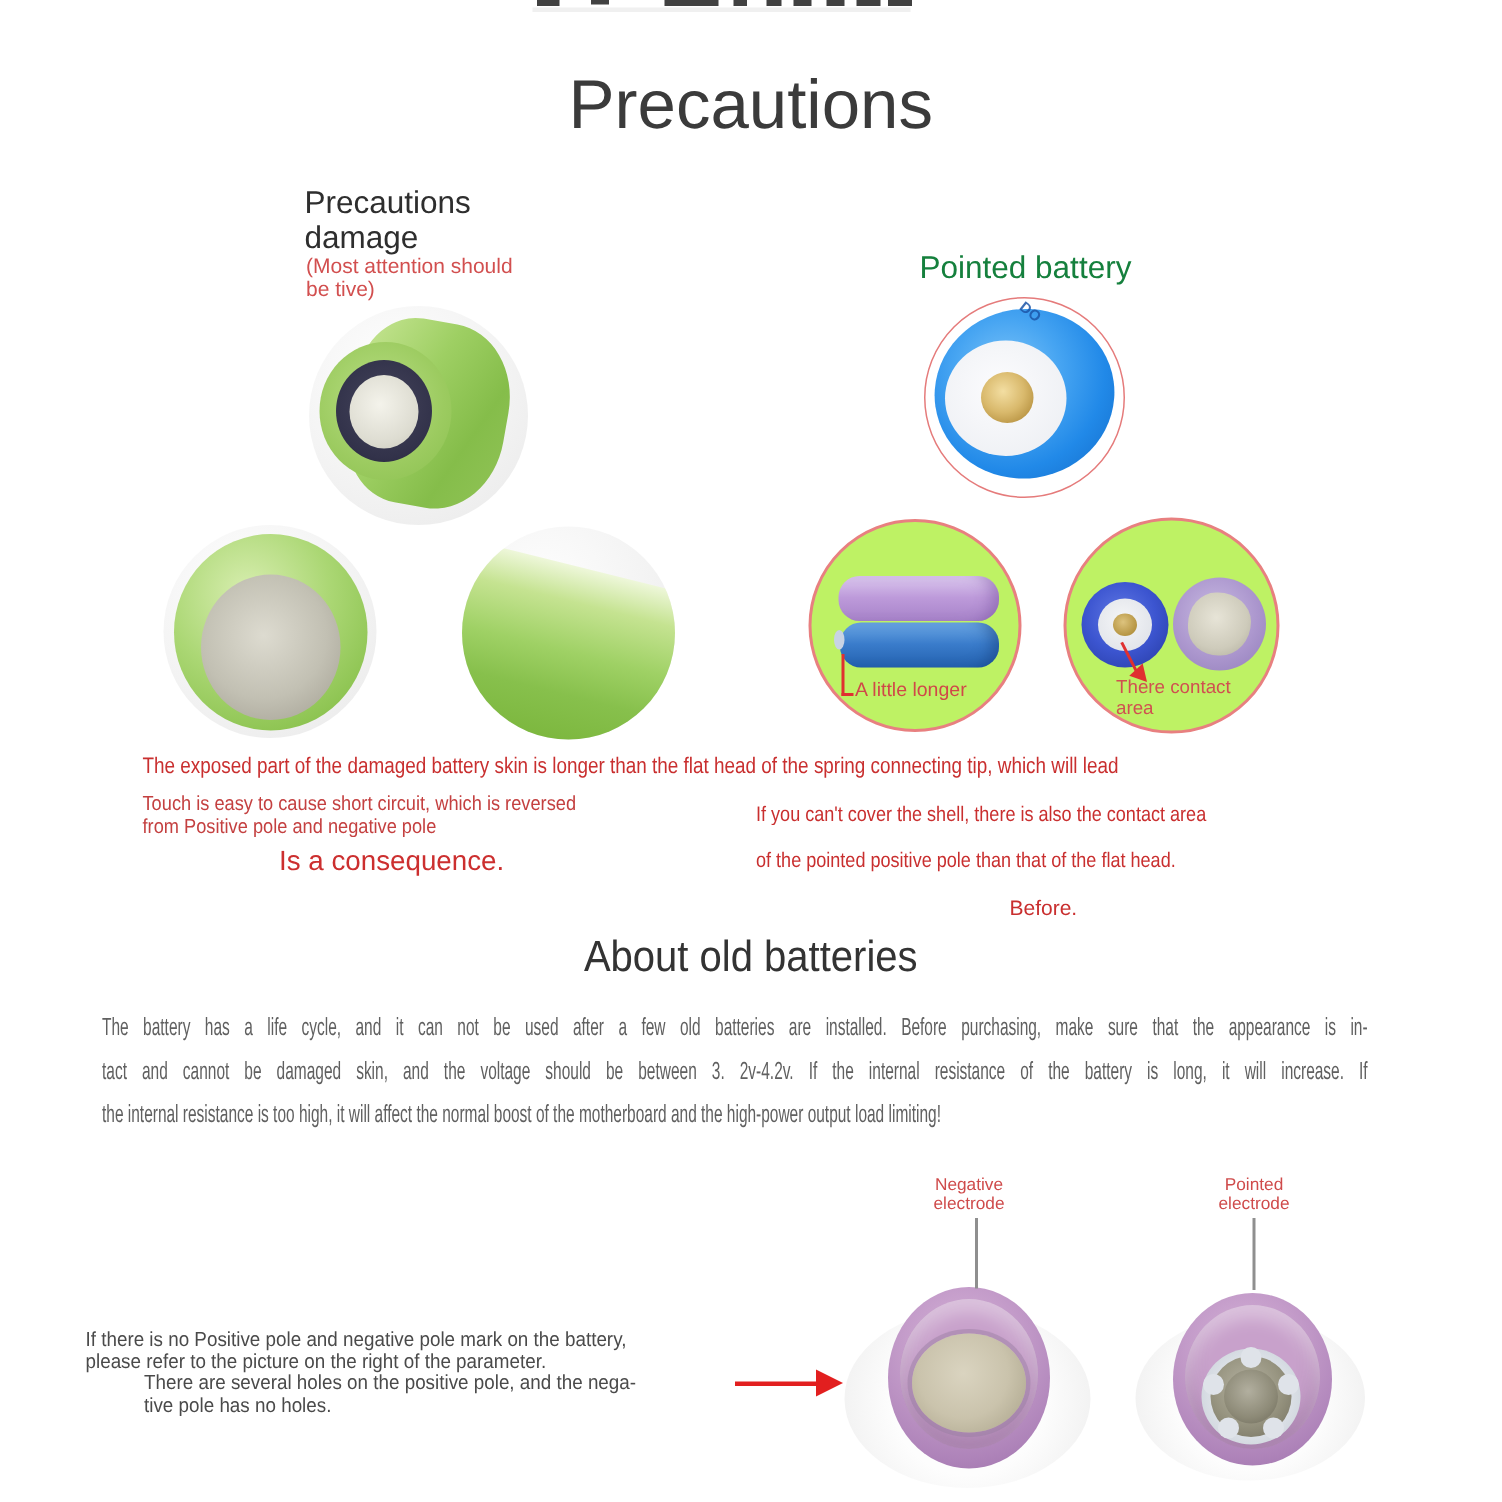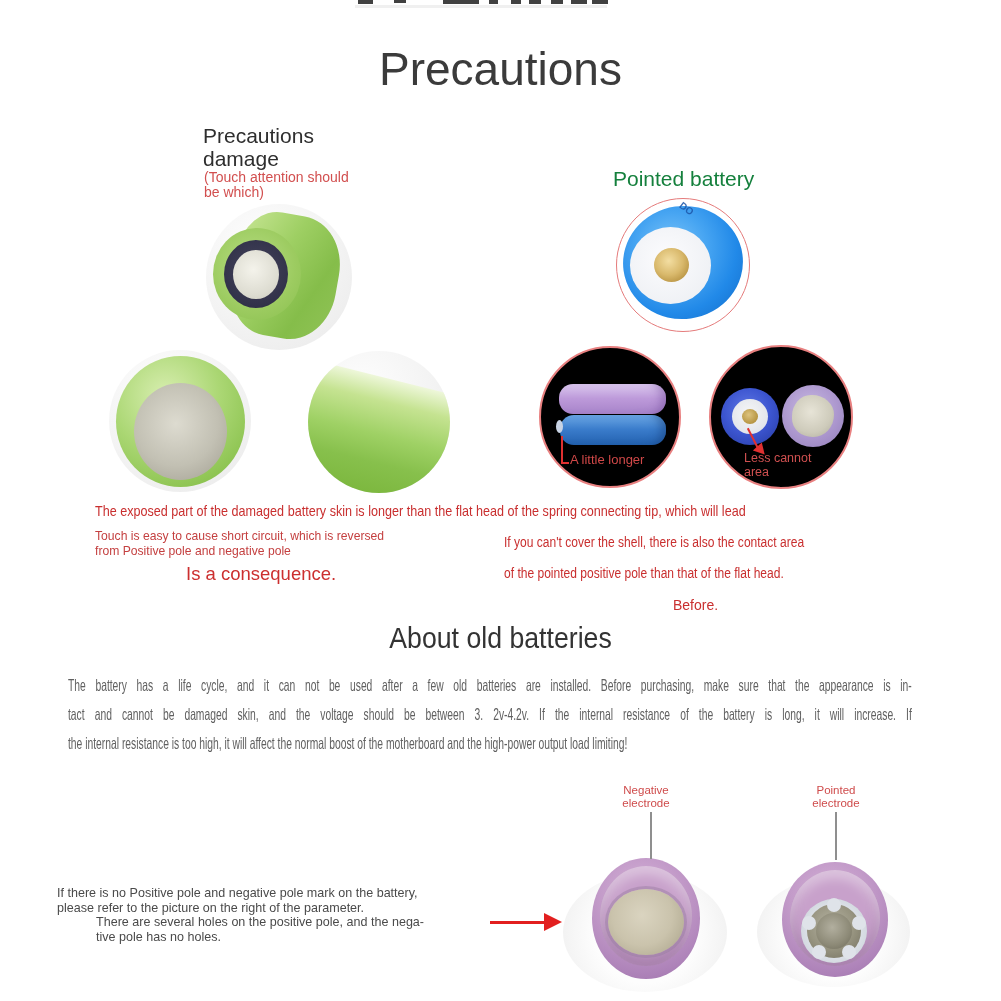--- a/index.html
+++ b/index.html
@@ -48,21 +48,21 @@
 
   .blue-circle{left:616px;top:198px;width:134px;height:134px;border:1px solid #e57b7b;background:#fff;}
   .bb-body{left:6px;top:7px;width:120px;height:113px;border-radius:50%;transform:rotate(-8deg);
     background:radial-gradient(circle at 42% 36%,#7ec5f8 0%,#47a5f2 35%,#2189e8 65%,#1570cd 93%);}
   .bb-white{left:13px;top:28px;width:81px;height:77px;border-radius:50%;
     background:radial-gradient(circle at 45% 42%,#fcfcfe 0%,#eef0f4 80%);}
   .bb-gold{left:37px;top:49px;width:35px;height:34px;border-radius:50%;
     background:radial-gradient(circle at 42% 38%,#f3dea2 0%,#d9b96c 48%,#b18b39 88%);}
   .bb-marking{left:62px;top:4px;transform:rotate(38deg);font-size:10px;font-weight:bold;color:#1d56a8;opacity:.85;}
 
-  .red-circle{border:2px solid #e88080;background:#000000;border-radius:50%;}
+  .red-circle{border:2px solid #e88080;background:#bef264;border-radius:50%;}
   .rc-left{left:539px;top:346px;width:142px;height:142px;}
   .rc-right{left:709px;top:345px;width:144px;height:144px;}
 
   .cyl-purple{left:18px;top:36px;width:107px;height:30px;border-radius:14px;
     background:linear-gradient(to bottom,#dbc8ee 0%,#bd9ada 48%,#a783c9 100%);
     box-shadow:inset -10px 0 10px -5px rgba(110,70,150,.45);}
   .cyl-blue{left:19px;top:67px;width:106px;height:30px;border-radius:14px;
     background:linear-gradient(to bottom,#6ba7e5 0%,#3a7ccb 48%,#2361af 100%);
     box-shadow:inset -10px 0 10px -5px rgba(20,60,120,.5);}
   .cyl-tip{left:15px;top:72px;width:7px;height:13px;border-radius:50%;background:#c8d3e4;}
@@ -161,22 +161,22 @@
     <i class="frag f7"></i>
     <i class="frag f8"></i>
     <i class="frag f9"></i>
     <i class="frag-shadow"></i>
   </div>
 
   <div class="title">Precautions</div>
 
   <div class="appearance-heading">Precautions damage</div>
   <div class="appearance-note">
-    <div>(Touch attention should</div>
-    <div>be which)</div>
+    <div>(Most attention should</div>
+    <div>be tive)</div>
   </div>
 
   <div class="pointed-heading">Pointed battery</div>
 
   <div class="circle g-circle gc1">
     <div class="gb1-body"></div>
     <div class="gb1-face"></div>
     <div class="gb1-ring"></div>
     <div class="gb1-center"></div>
   </div>
@@ -206,21 +206,21 @@
 
   <div class="circle red-circle rc-right">
     <div class="cell-blue"></div>
     <div class="cell-blue-white"></div>
     <div class="cell-blue-gold"></div>
     <div class="cell-purple"></div>
     <div class="cell-purple-silver"></div>
     <div class="contact-arrow-line"></div>
     <div class="contact-arrow-head"></div>
     <div class="contact-label">
-      <div>Less cannot</div>
+      <div>There contact</div>
       <div>area</div>
     </div>
   </div>
 
   <div class="warn-line1">The exposed part of the damaged battery skin is longer than the flat head of the spring connecting tip, which will lead</div>
   <div class="warn-left">
     <div>Touch is easy to cause short circuit, which is reversed</div>
     <div>from Positive pole and negative pole</div>
   </div>
   <div class="warn-emph">Is a consequence.</div>

